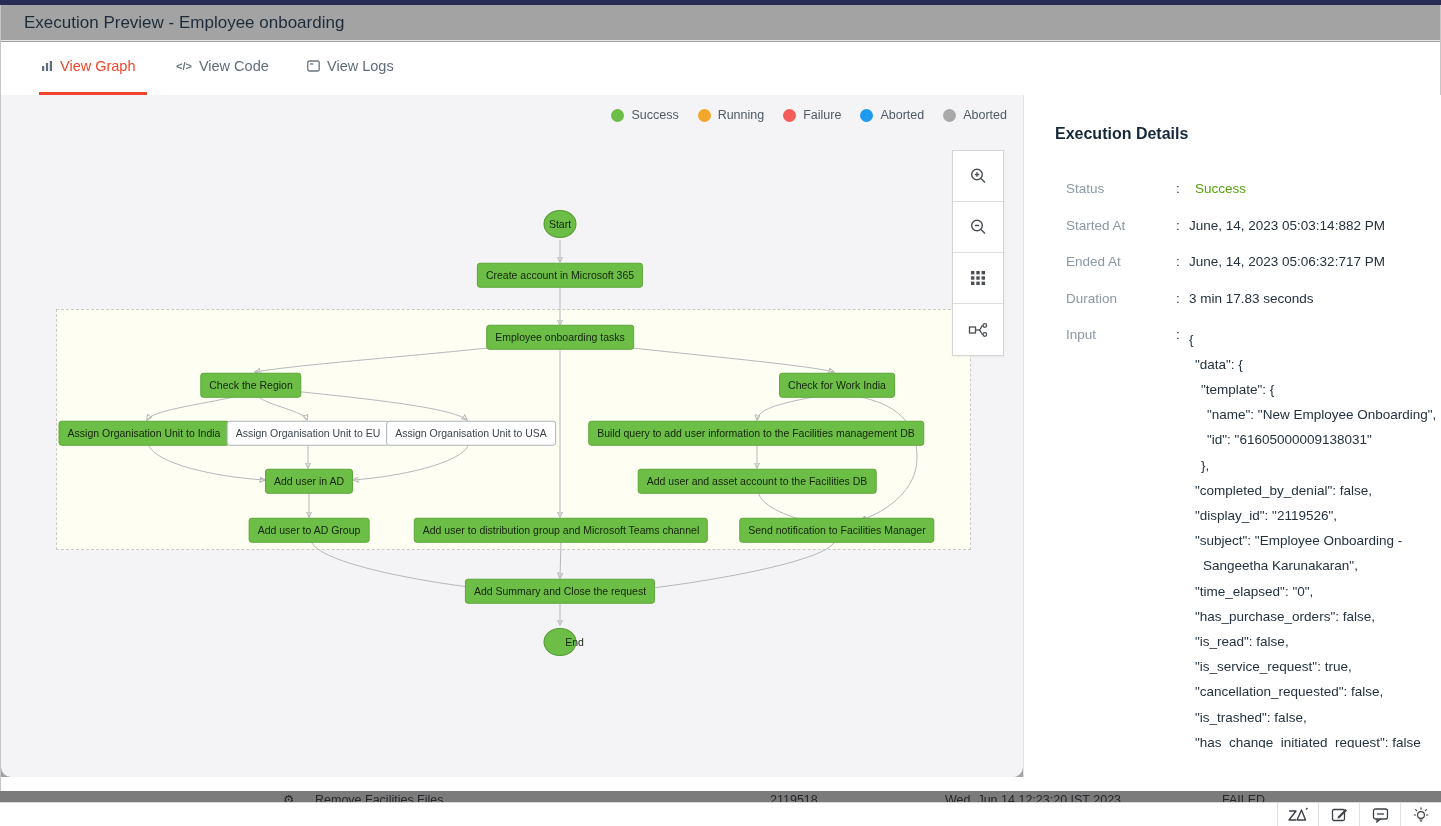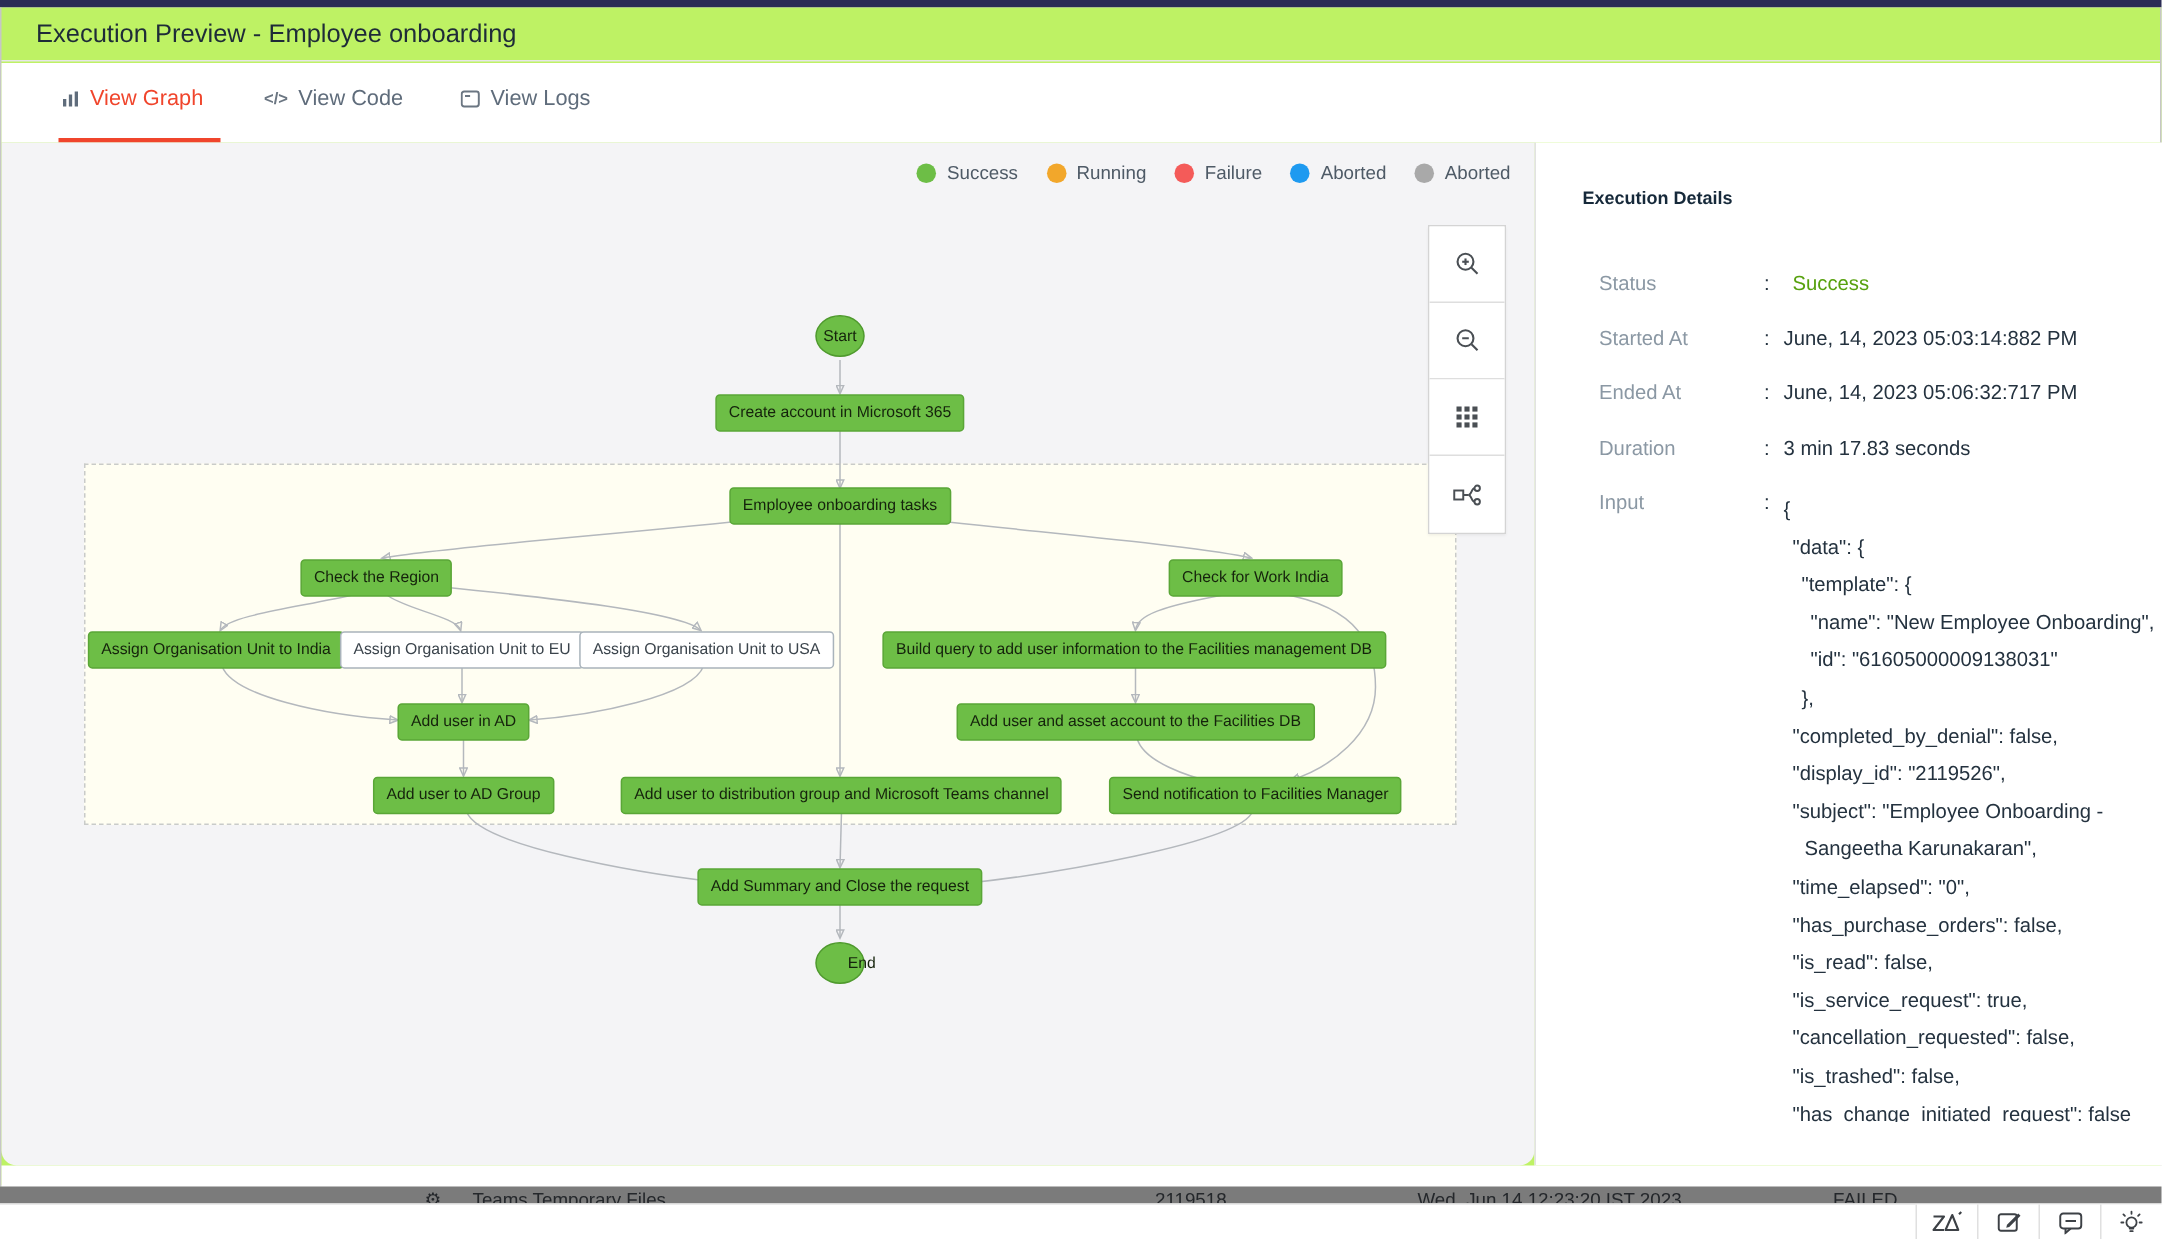--- a/index.html
+++ b/index.html
@@ -1,20 +1,20 @@
 <!DOCTYPE html>
 <html><head>
 <meta charset="utf-8">
 <style>
   * { margin:0; padding:0; box-sizing:border-box; }
   html,body { width:1441px; height:826px; overflow:hidden; background:#fff;
               font-family:"Liberation Sans", sans-serif; }
   .top-strip { position:absolute; left:0; top:0; width:1441px; height:5px; background:#2b2c55; }
 
-  .modal { position:absolute; left:0; top:5px; width:1441px; height:786px; background:#bef264;
+  .modal { position:absolute; left:0; top:5px; width:1441px; height:786px; background:#a3a3a3;
            border-left:1px solid #c6c6c6; border-right:1px solid #c6c6c6; border-bottom:1px solid #cfcfcf; }
   .modal-header { position:absolute; left:0; top:0; width:100%; height:36px; border-bottom:1px solid #e7e7e7; }
   .modal-title { position:absolute; left:23px; top:8px; font-size:17px; color:#1e2b38; }
 
   .tabbar { position:absolute; left:0; top:37px; width:100%; height:53px; background:#fff; }
   .tab { position:absolute; top:16px; display:flex; align-items:center; gap:7px; font-size:14.5px;
          color:#5f6c7b; cursor:pointer; }
   .tab .ticon { color:#6b7682; display:flex; align-items:center; }
   .tab.active { color:#f0452c; }
   .tab-underline { position:absolute; left:38px; top:50px; width:108px; height:3px; background:#f0452c; }
@@ -42,21 +42,21 @@
                  align-items:center; justify-content:center; border:1px solid #4f9a2e; }
 
   .gtoolbar { position:absolute; top:55px; right:19px; width:52px; background:#fff;
               border:1px solid #d4d4d4; box-shadow:0 1px 2px rgba(0,0,0,.06); }
   .gtool-btn { width:100%; height:51px; display:flex; align-items:center; justify-content:center;
                border-bottom:1px solid #dedede; cursor:pointer; color:#4a4f54; background:#fff; }
   .gtool-btn:last-child { border-bottom:none; }
 
   .details { position:absolute; left:1022px; top:0; width:419px; height:682px; background:#fff;
              border-left:1px solid #e2e2e2; overflow:hidden; }
-  .details-heading { position:absolute; left:31px; top:30px; font-size:12px; font-weight:bold; color:#16293a; }
+  .details-heading { position:absolute; left:31px; top:30px; font-size:16px; font-weight:bold; color:#16293a; }
   .drow { position:absolute; left:42px; width:380px; display:flex; font-size:13.5px; }
   .dlabel { width:110px; color:#8b98a4; flex:none; }
   .dcolon { width:13px; color:#24323f; flex:none; }
   .dvalue { color:#24323f; }
   .dvalue.green { color:#57a10e; margin-left:6px; }
   .json-block { color:#24323f; font-size:13.5px; line-height:25.2px; width:252px; max-height:421px; overflow:hidden; }
   .json-line { padding-left:8px; text-indent:-8px; }
 
   .footer-strip { position:absolute; left:0; top:772px; width:1441px; height:19px; background:#fff; }
 
@@ -277,21 +277,21 @@
     </div>
 
   </div>
 
   <div class="footer-strip"></div>
 </div>
 
 <div class="scrim-band">
   <div class="bg-row">
     <span style="left:283px;">⚙</span>
-    <span style="left:315px;">Teams Temporary Files</span>
+    <span style="left:315px;">Remove Facilities Files</span>
     <span style="left:770px;">2119518</span>
     <span style="left:945px;">Wed, Jun 14 12:23:20 IST 2023</span>
     <span style="left:1222px;">FAILED</span>
   </div>
 </div>
 
 <div class="bottom-bar">
   <div class="bb-actions">
     <div class="bb-btn">
       <svg width="22" height="16" viewBox="0 0 22 16" fill="none" stroke="#3d4146" stroke-width="1.4" stroke-linejoin="round">

